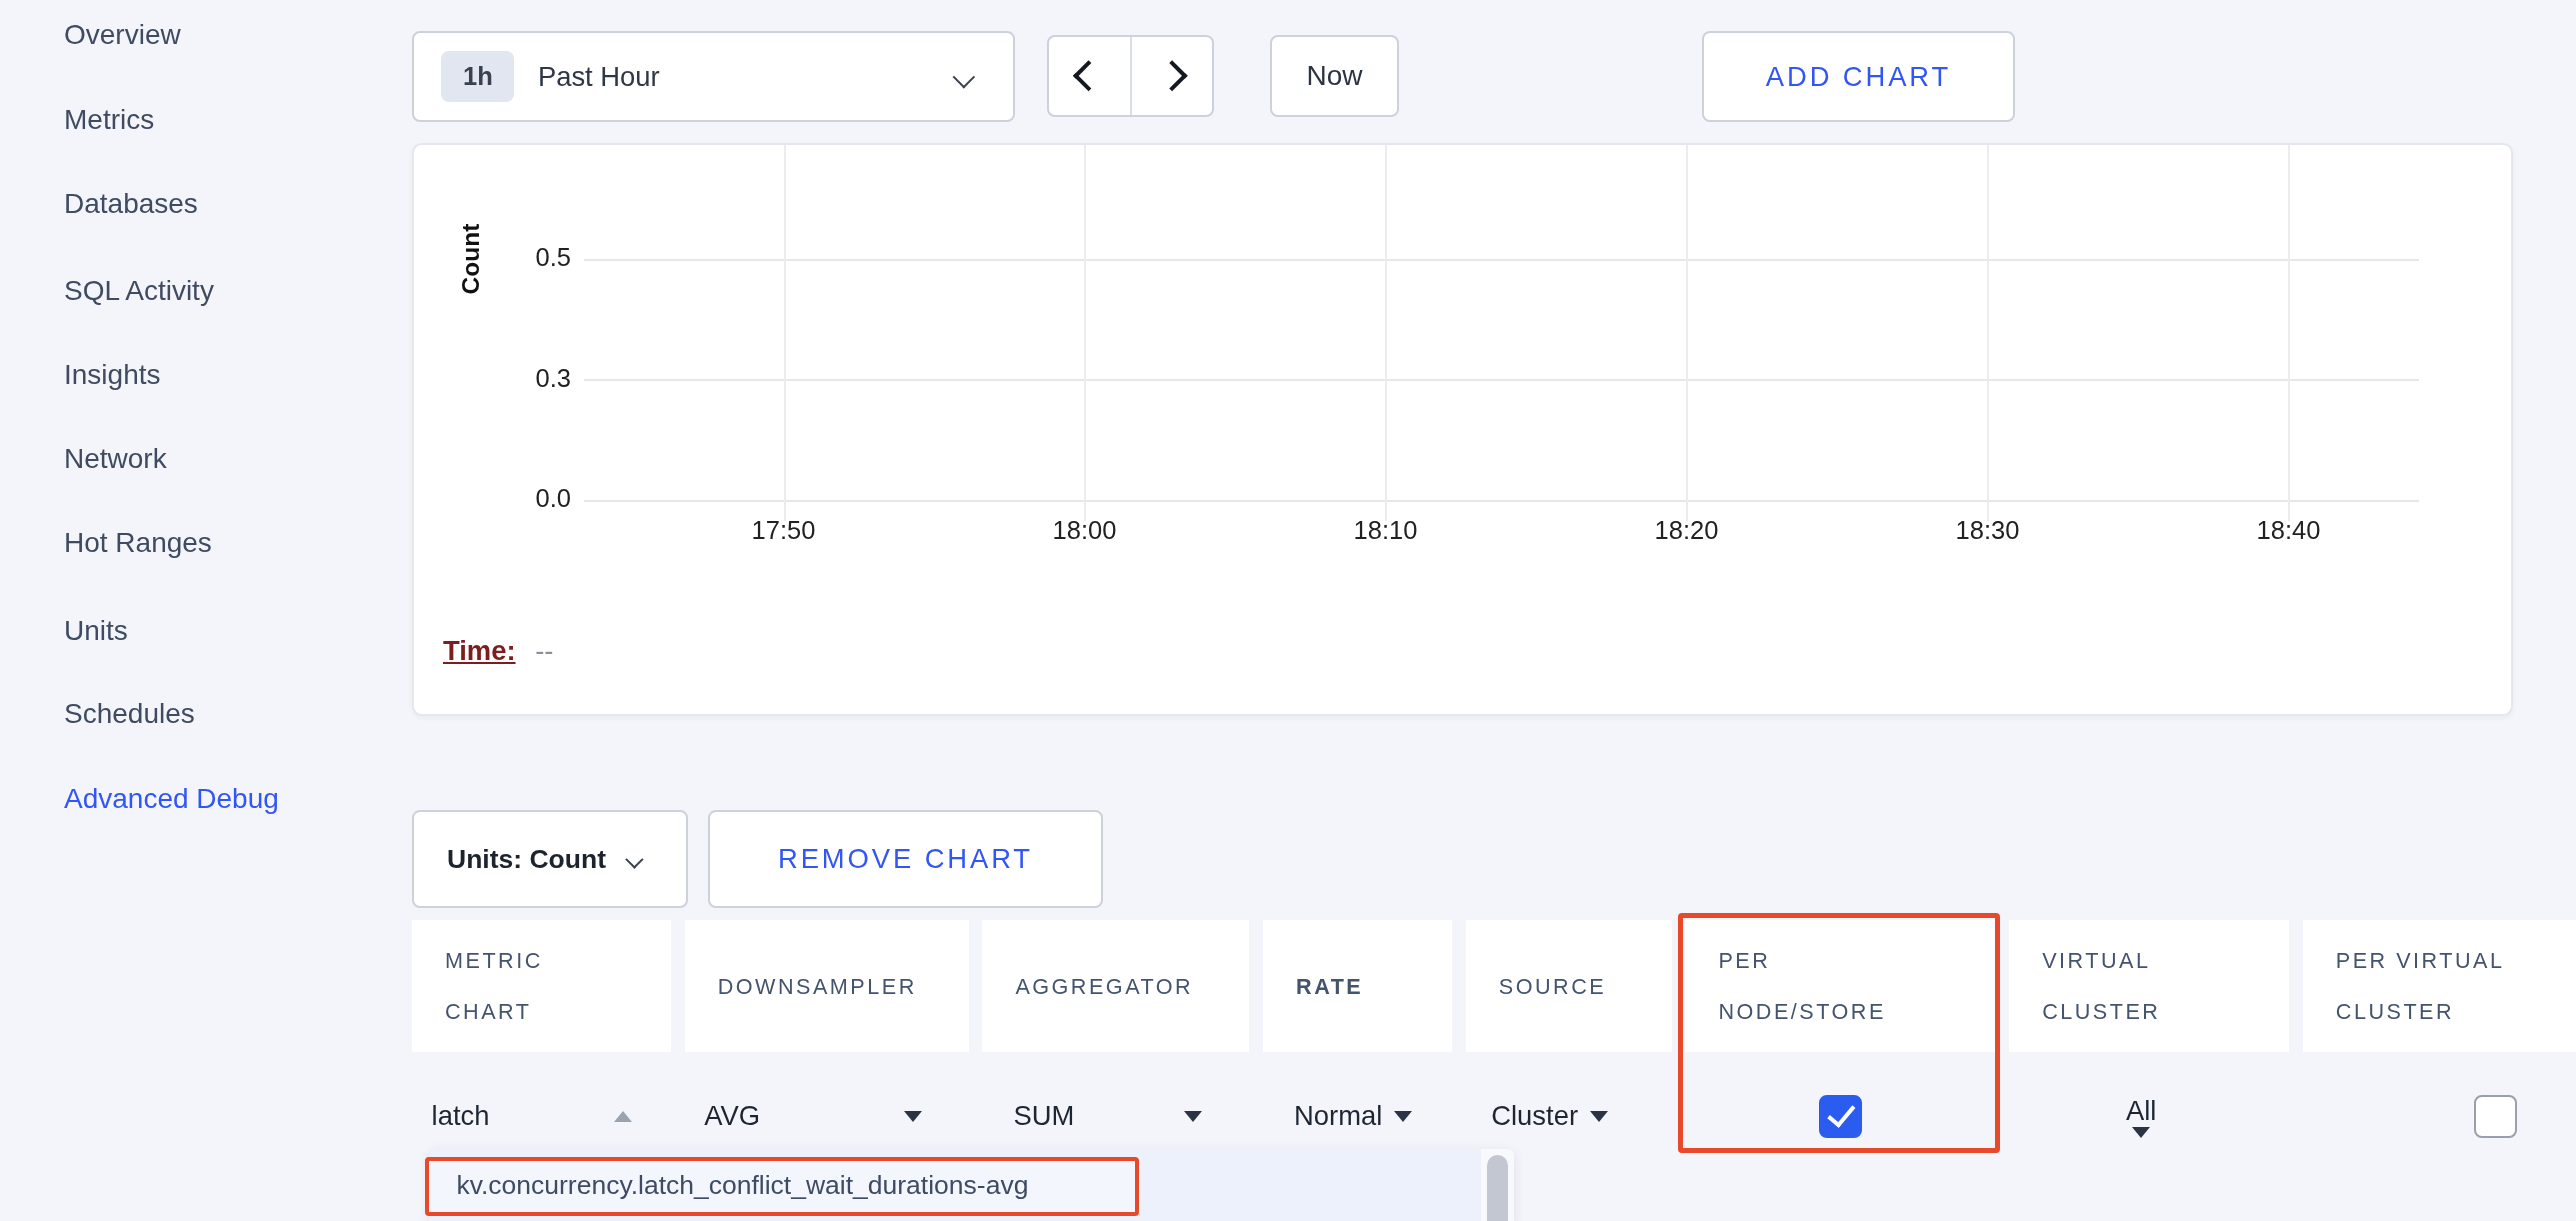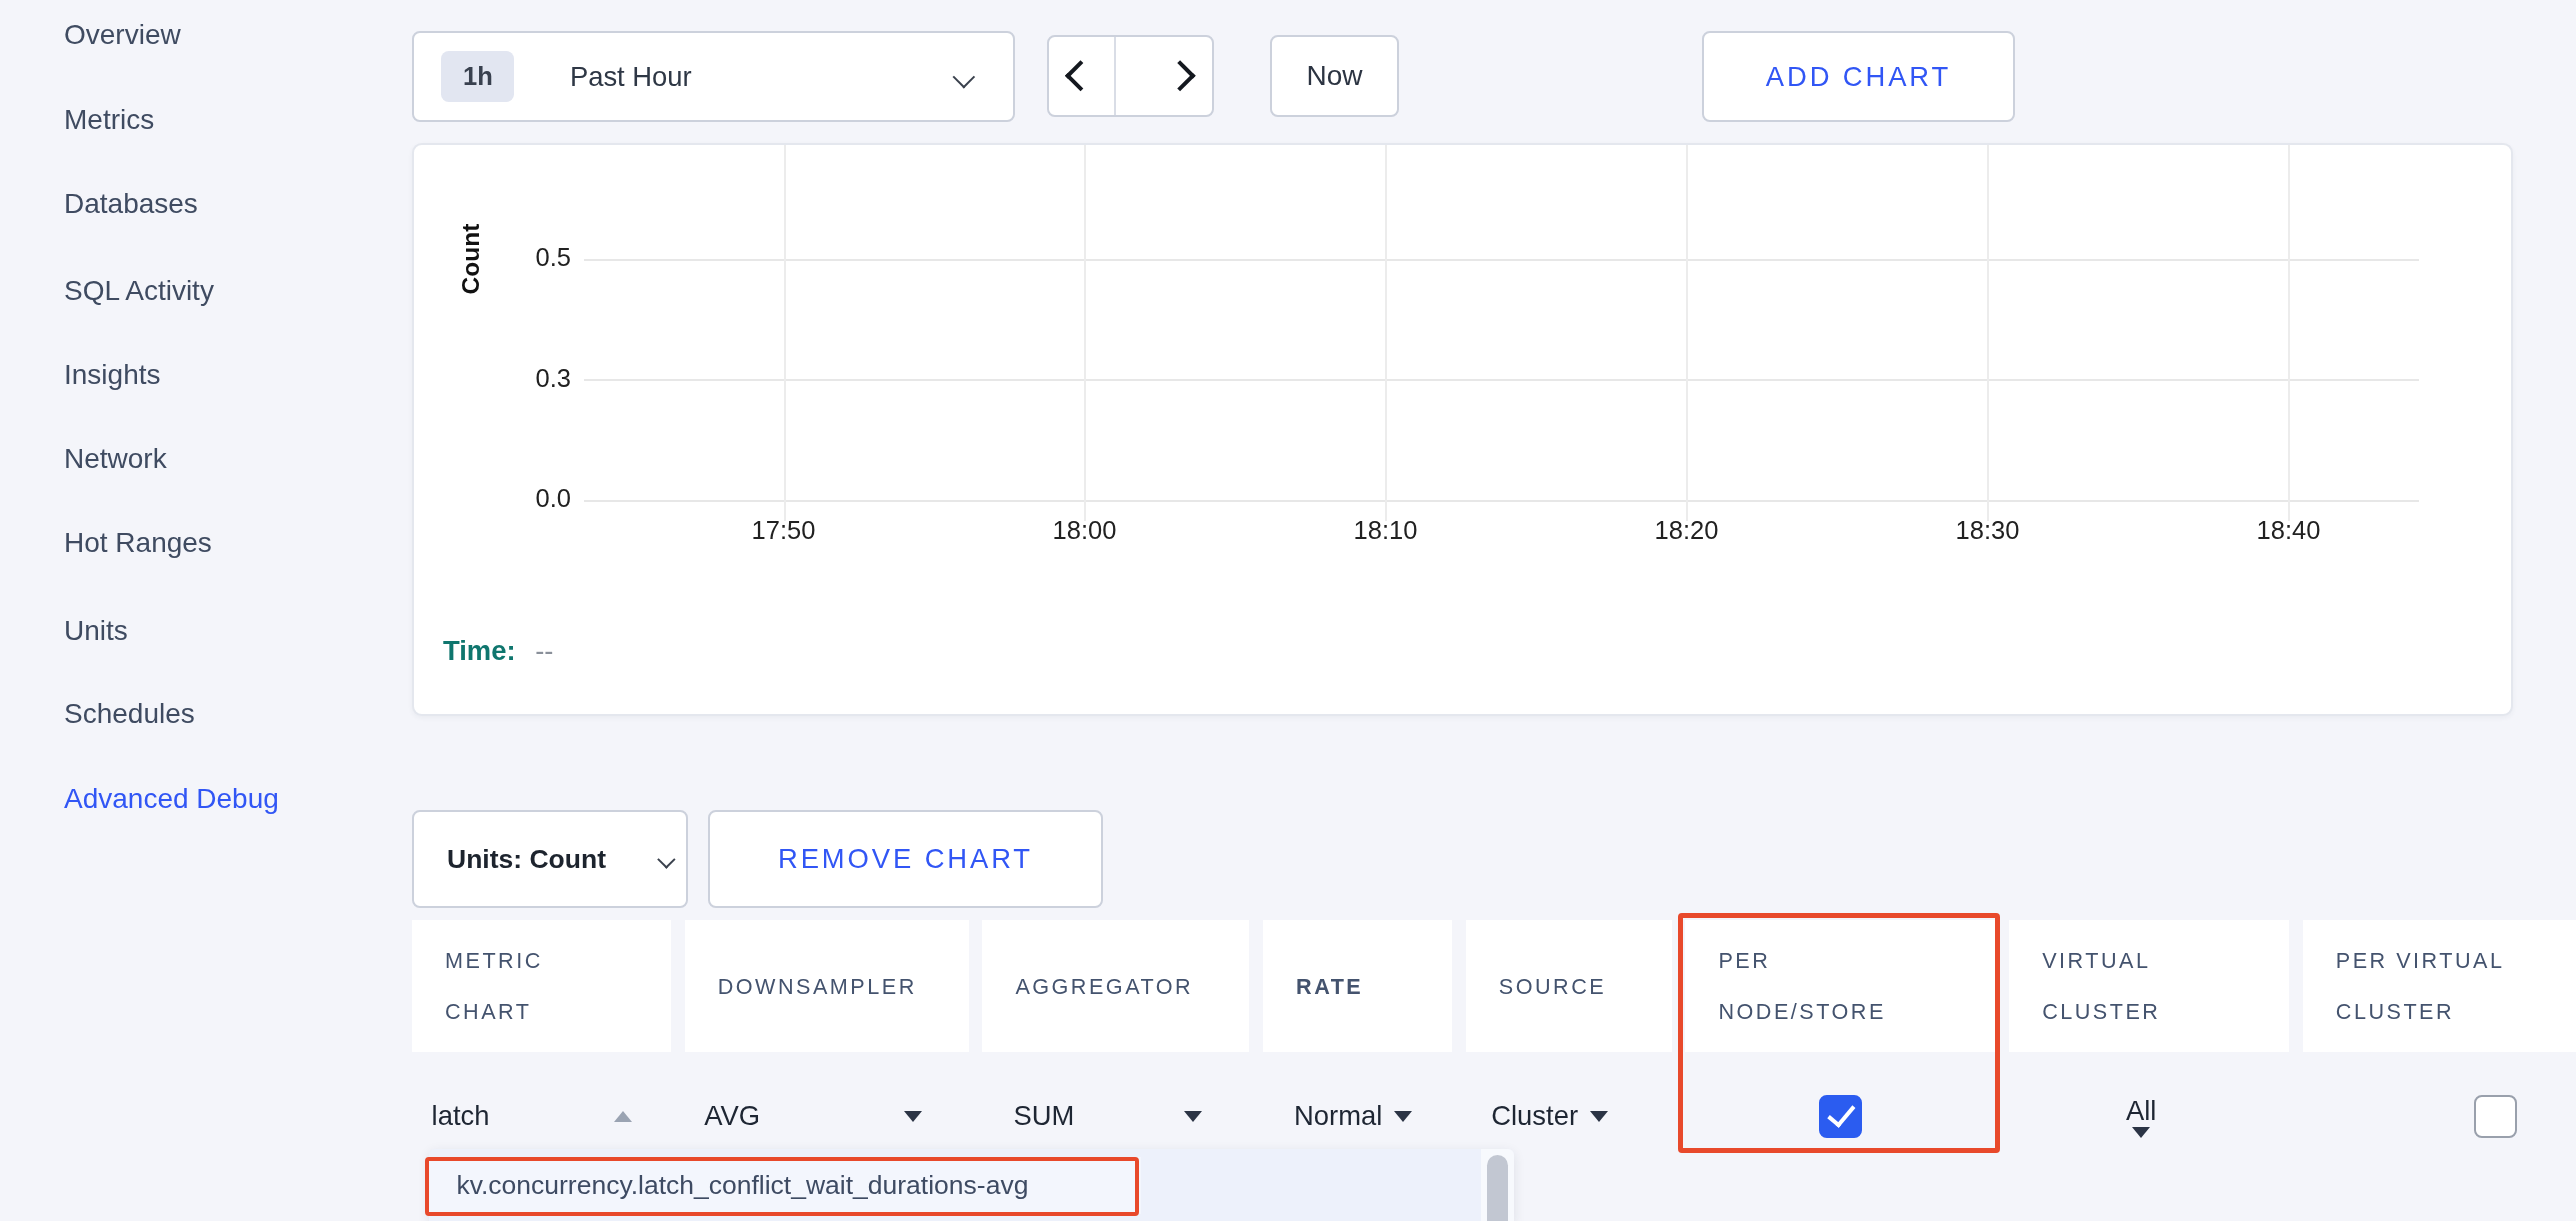--- a/index.html
+++ b/index.html
@@ -7,21 +7,21 @@
   .stage{position:relative;width:2576px;height:1221px;background:#f4f5fa;overflow:hidden;}
   .abs{position:absolute;}
 
   
   .nav-item{position:absolute;left:64px;height:39px;display:flex;align-items:center;
     font-size:28px;color:#3f4b61;cursor:pointer;white-space:nowrap;}
   .nav-item.active{color:#3156f5;}
 
   
   .btn{background:#fff;border:2px solid #ccd1dc;border-radius:7.8px;box-sizing:border-box;
-    display:flex;align-items:center;gap:32px;}
+    display:flex;align-items:center;}
   .time-select{left:412px;top:31px;width:603px;height:91px;padding-left:27.4px;}
   .range-badge{width:73px;height:51px;background:#e2e6f1;border-radius:7.8px;
     display:flex;align-items:center;justify-content:center;
     font-size:25.5px;font-weight:bold;color:#39414f;}
   .range-text{margin-left:23.5px;font-size:27.4px;color:#2e3745;}
   .chev{display:inline-block;width:13.7px;height:13.7px;border-right:2.9px solid #3a414d;border-bottom:2.9px solid #3a414d;}
   .chev.down{transform:rotate(45deg);}
   .chev.big{width:17.6px;height:17.6px;border-width:4.9px;border-color:#14181f;}
   .chev.left{transform:rotate(135deg);}
   .chev.right{transform:rotate(-45deg);}
@@ -37,21 +37,21 @@
   
   .chart-card{left:412px;top:143px;width:2101px;height:573px;background:#fff;
     border:2px solid #e4e7ee;border-radius:9.8px;box-shadow:0 2px 4.9px rgba(40,50,80,.05);box-sizing:border-box;}
   .gridline-h{position:absolute;height:2px;background:#e7e7e7;left:170px;width:1835px;}
   .gridline-v{position:absolute;width:2px;background:#ececec;top:0;height:376px;}
   .ytick{position:absolute;width:98px;left:59px;text-align:right;font-size:25.5px;color:#212121;}
   .xtick{position:absolute;width:137px;top:371px;text-align:center;font-size:25.5px;color:#212121;}
   .ylab{position:absolute;left:57px;top:114px;transform:translate(-50%,-50%) rotate(-90deg);
     font-size:24.5px;font-weight:bold;color:#111;}
   .time-foot{position:absolute;left:29px;top:490px;font-size:27.4px;}
-  .time-foot .tl{font-weight:bold;color:#0f766e;}
+  .time-foot .tl{font-weight:bold;color:#7f1d1d;text-decoration:underline;}
   .time-foot .tv{color:#8a909a;margin-left:19.6px;}
 
   
   .units-btn{left:412px;top:810px;width:276px;height:98px;padding-left:33px;
     font-size:26.5px;font-weight:bold;color:#1d242e;cursor:pointer;}
   .units-btn .chev{margin-left:21.6px;width:10.8px;height:10.8px;}
   .remove-chart{left:708px;top:810px;width:395px;height:98px;}
 
   
   .thead{left:412px;top:920px;display:flex;gap:13.7px;}

